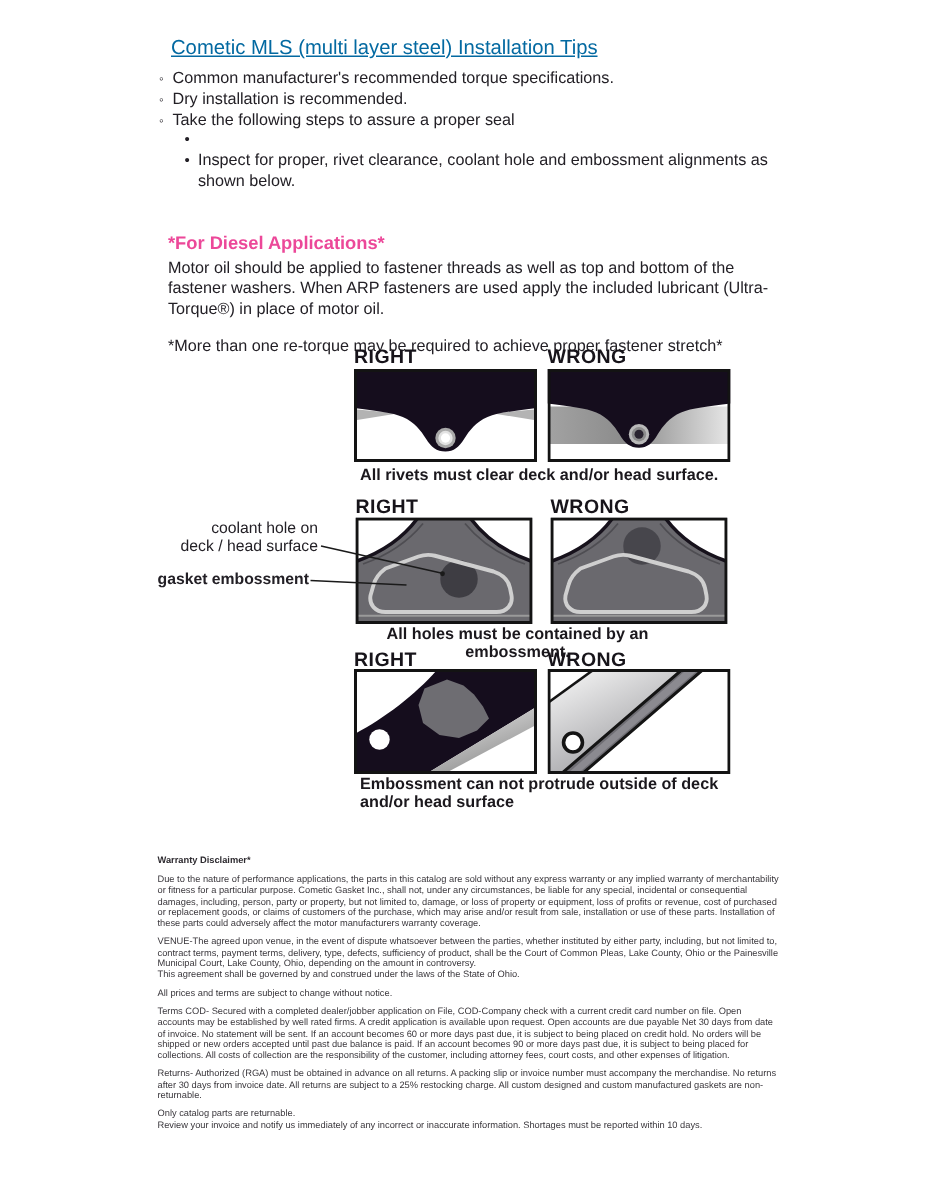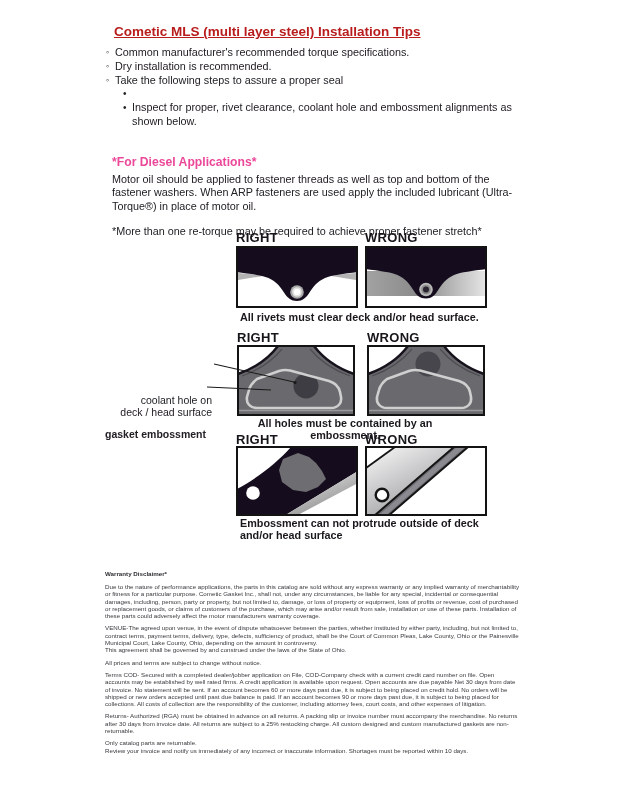--- a/index.html
+++ b/index.html
@@ -1,36 +1,36 @@
 <!DOCTYPE html>
 <html><head>
 <meta charset="utf-8">
 <style>
   html,body { margin:0; padding:0; background:#ffffff; }
   body { width:618px; height:800px; font-family:"Liberation Sans", sans-serif; color:#1f1c20; }
   .page { position:relative; width:618px; height:800px; background:#fff; overflow:hidden; }
 
   
   .content { position:absolute; left:106px; top:24px; width:420px; }
-  .title { font-size:13.5px; font-weight:bold; text-decoration:underline; margin:0 0 7px 8px; color:#b91c1c; }
+  .title { font-size:13.5px; font-weight:normal; text-decoration:underline; margin:0 0 7px 8px; color:#0369a1; }
   .bullet { display:flex; font-size:10.8px; line-height:13.8px; color:#232026; }
   .bullet .marker { width:9px; flex:0 0 9px; font-size:9px; line-height:13.8px; }
   .bullet.sub { padding-left:17px; }
   .bullet.sub .marker { font-size:10px; }
   .diesel-head { font-size:12.2px; font-weight:bold; margin:26px 0 4px 6px; color:#ec4899; }
   .para { font-size:10.8px; line-height:13.6px; margin:0 0 9px 6px; width:408px; color:#232026; }
   .note { margin-top:11px; }
 
   
   .rw-label { position:absolute; width:122px; text-align:left; font-size:13px; font-weight:bold; color:#17141a; letter-spacing:0.3px; }
   .dbox { position:absolute; }
   .dbox svg { display:block; }
   .caption { position:absolute; font-size:10.8px; font-weight:bold; color:#1b181d; white-space:pre-line; line-height:11.8px; }
   .caption.center { text-align:center; }
-  .annotation { position:absolute; font-size:10.5px; line-height:11.5px; text-align:right; color:#232026; white-space:pre-line;margin-top:48px; }
+  .annotation { position:absolute; font-size:10.5px; line-height:11.5px; text-align:right; color:#232026; white-space:pre-line; }
   .leader-overlay { position:absolute; left:95px; top:340px; width:215px; height:60px; pointer-events:none; }
 
   
   .disclaimer { position:absolute; left:105px; top:570px; width:415px; color:#3a373c; }
   .disclaimer h2 { font-size:6.2px; font-weight:bold; margin:0 0 6px 0; color:#2e2b30; }
   .disclaimer p { font-size:6.2px; line-height:7.3px; margin:0 0 5px 0; white-space:pre-line; }
 
   .part-number { position:absolute; left:350px; top:761px; width:140px; text-align:center; font-size:13.5px; color:#2c2529; letter-spacing:0.2px; }
 </style>
 </head>

